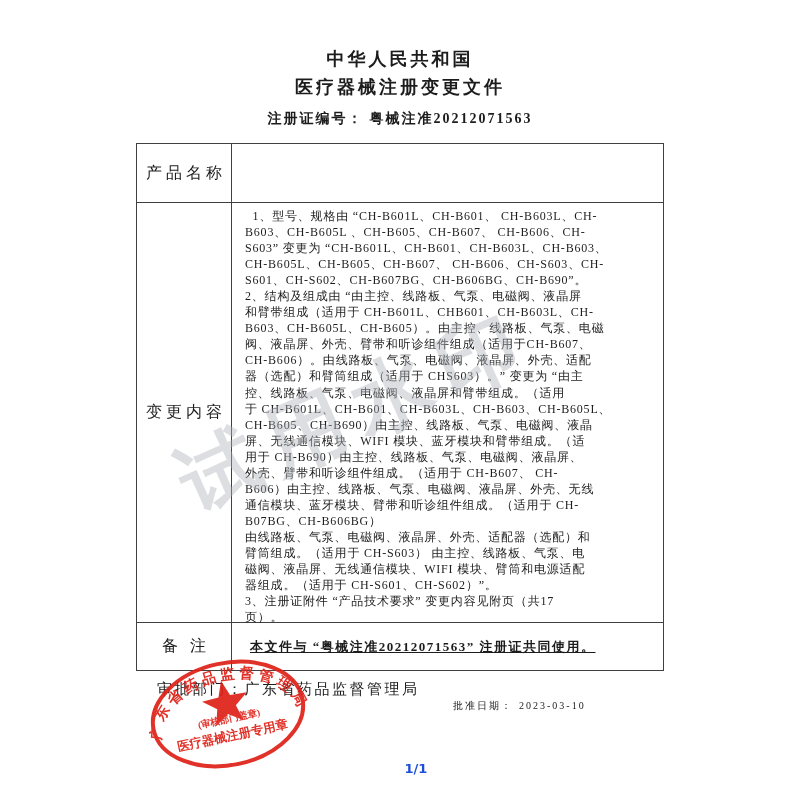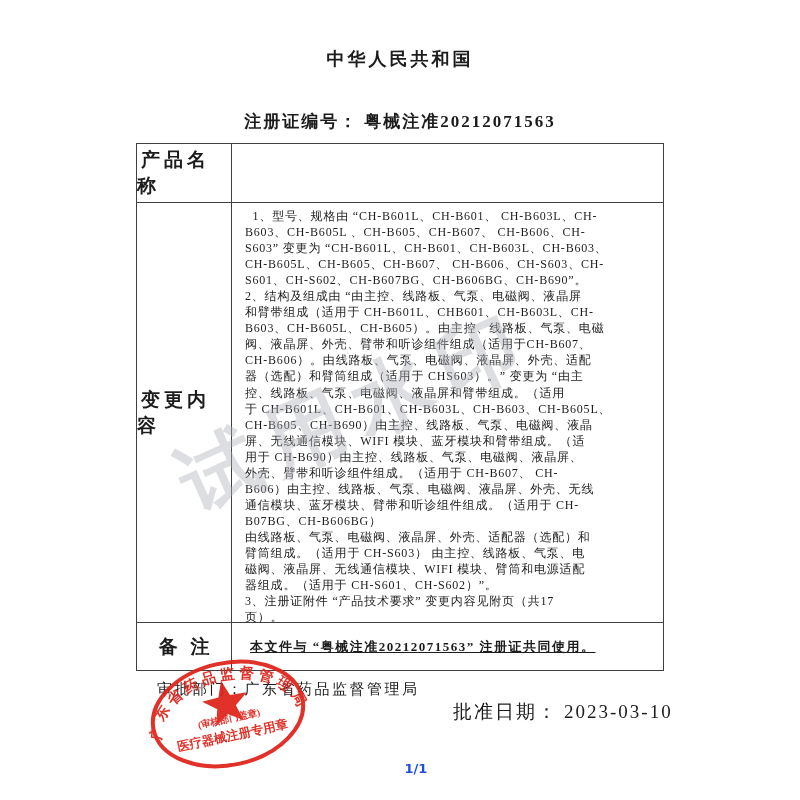--- a/index.html
+++ b/index.html
@@ -14,36 +14,36 @@
   .title{
     position:absolute;left:0;width:100%;
     text-align:center;
     font-size:18px;font-weight:700;letter-spacing:3px;
     margin:0;
   }
   .title1{top:47px;}
   .title2{top:75px;}
   .regline{
     position:absolute;top:110px;left:0;width:100%;
-    text-align:center;font-size:17px;font-weight:600;letter-spacing:2px;
+    text-align:center;font-size:14px;font-weight:600;letter-spacing:2px;
   }
   .regline .lbl{margin-right:6px;}
   .doc-table{
     position:absolute;left:136px;top:143px;width:526px;
     border:1.6px solid #404040;
     box-sizing:content-box;
     background:transparent;
   }
   .t-row{display:flex;}
   .t-row + .t-row{border-top:1.6px solid #404040;}
   .t-label{
     width:94px;flex:0 0 94px;
     border-right:1.6px solid #404040;
     display:flex;align-items:center;justify-content:center;
-    font-weight:700;font-size:19px;letter-spacing:4px;
+    font-weight:400;font-size:16px;letter-spacing:4px;
     text-indent:4px;
   }
   .t-content{flex:1;min-width:0;}
   .r1{height:58px;}
   .r2{height:419px;}
   .r3{height:47px;}
   .r1 .t-content{
     display:flex;align-items:center;padding-left:17px;
     font-size:13px;font-weight:600;letter-spacing:3px;
   }
@@ -55,21 +55,21 @@
   .r3 .t-content{
     display:flex;align-items:center;padding-left:18px;
     font-size:13px;font-weight:600;letter-spacing:1.5px;text-decoration:underline;
   }
   .footer-dept{
     position:absolute;left:157px;top:680px;
     font-size:15px;letter-spacing:2.5px;font-weight:500;
   }
   .footer-date{
     position:absolute;left:453px;top:699px;
-    font-size:19px;letter-spacing:2px;font-weight:500;
+    font-size:10px;letter-spacing:2px;font-weight:500;
   }
   .footer-date .lbl{margin-right:6px;}
   .page-num{
     position:absolute;left:16px;top:761px;width:100%;
     text-align:center;
     font-family:"DejaVu Sans", sans-serif;
     font-size:13px;font-weight:700;color:#1d4ed8;
   }
   .watermark{
     position:absolute;left:165px;top:345px;width:440px;
@@ -87,20 +87,21 @@
     opacity:0.92;
   }
   .stamp text{font-family:"Liberation Serif", serif;}
 </style>
 </head>
 <body>
 
 <div class="page">
 
   <h1 class="title title1">中华人民共和国</h1>
+  <h1 class="title title2">医疗器械注册变更文件</h1>
 
   <div class="regline">
     <span class="lbl">注册证编号：</span><span>粤械注准20212071563</span>
   </div>
 
   <div class="doc-table">
     <div class="t-row r1">
       <div class="t-label">产品名称</div>
     </div>
     <div class="t-row r2">

